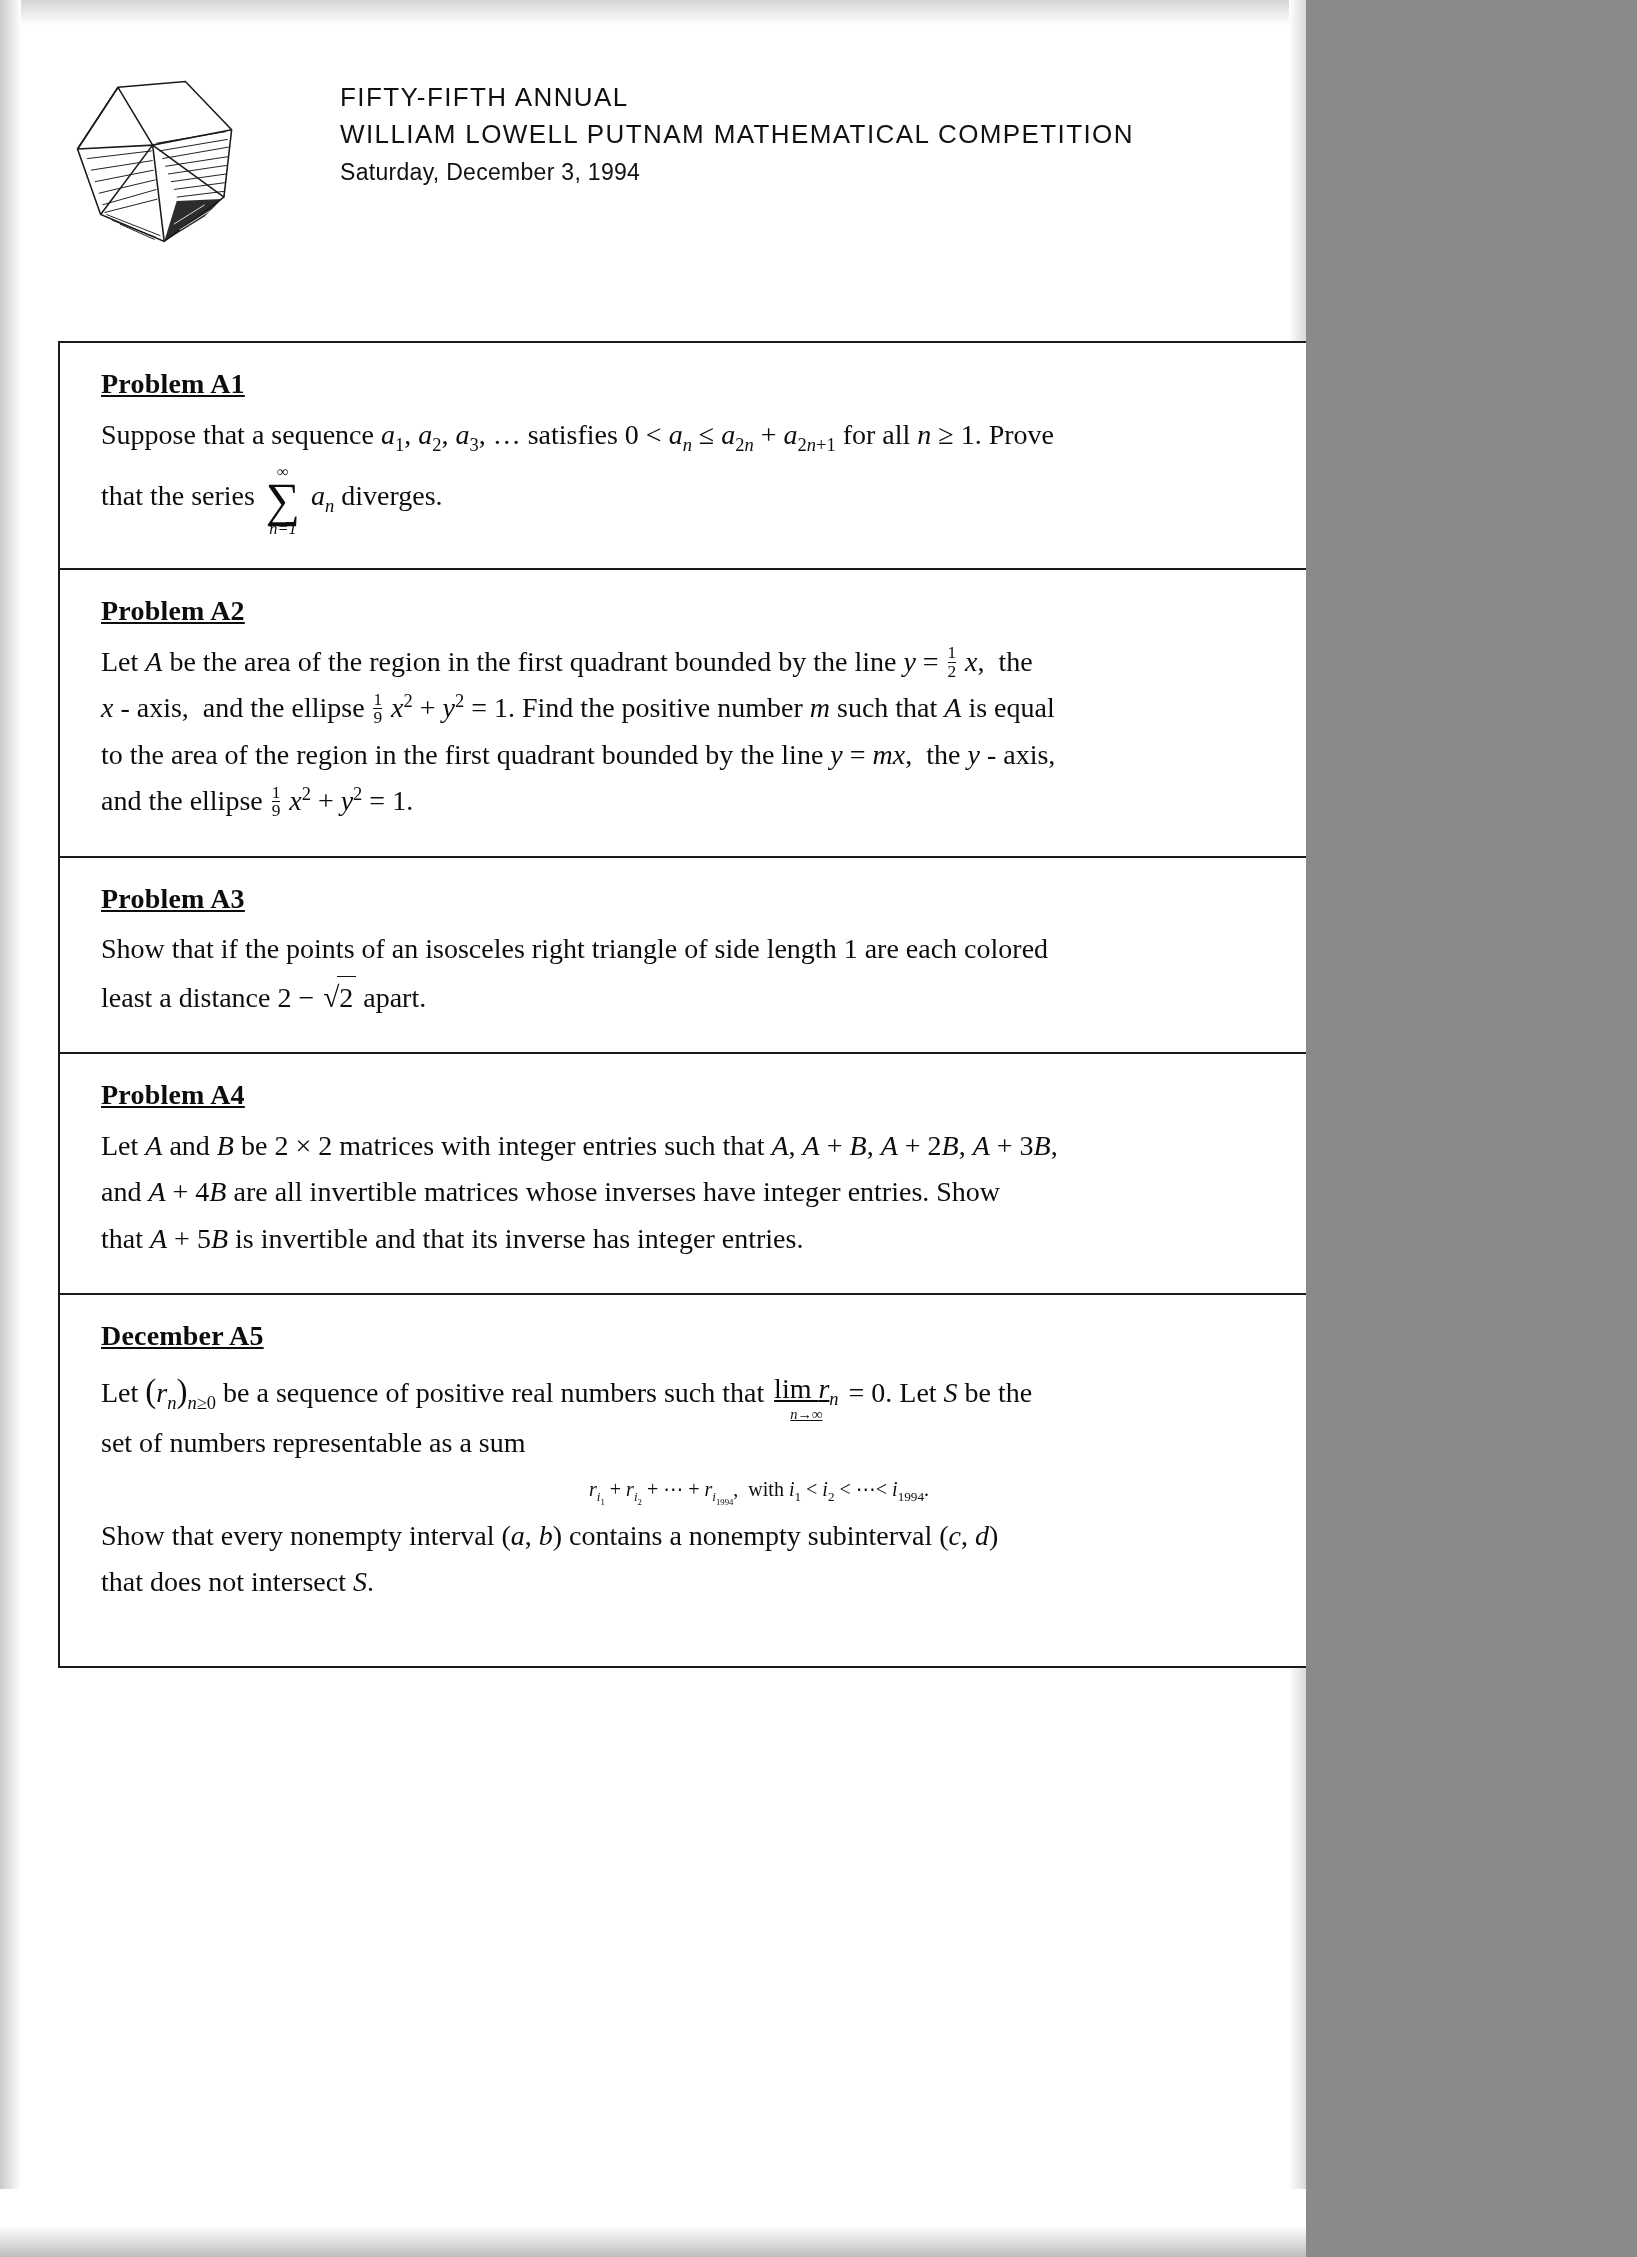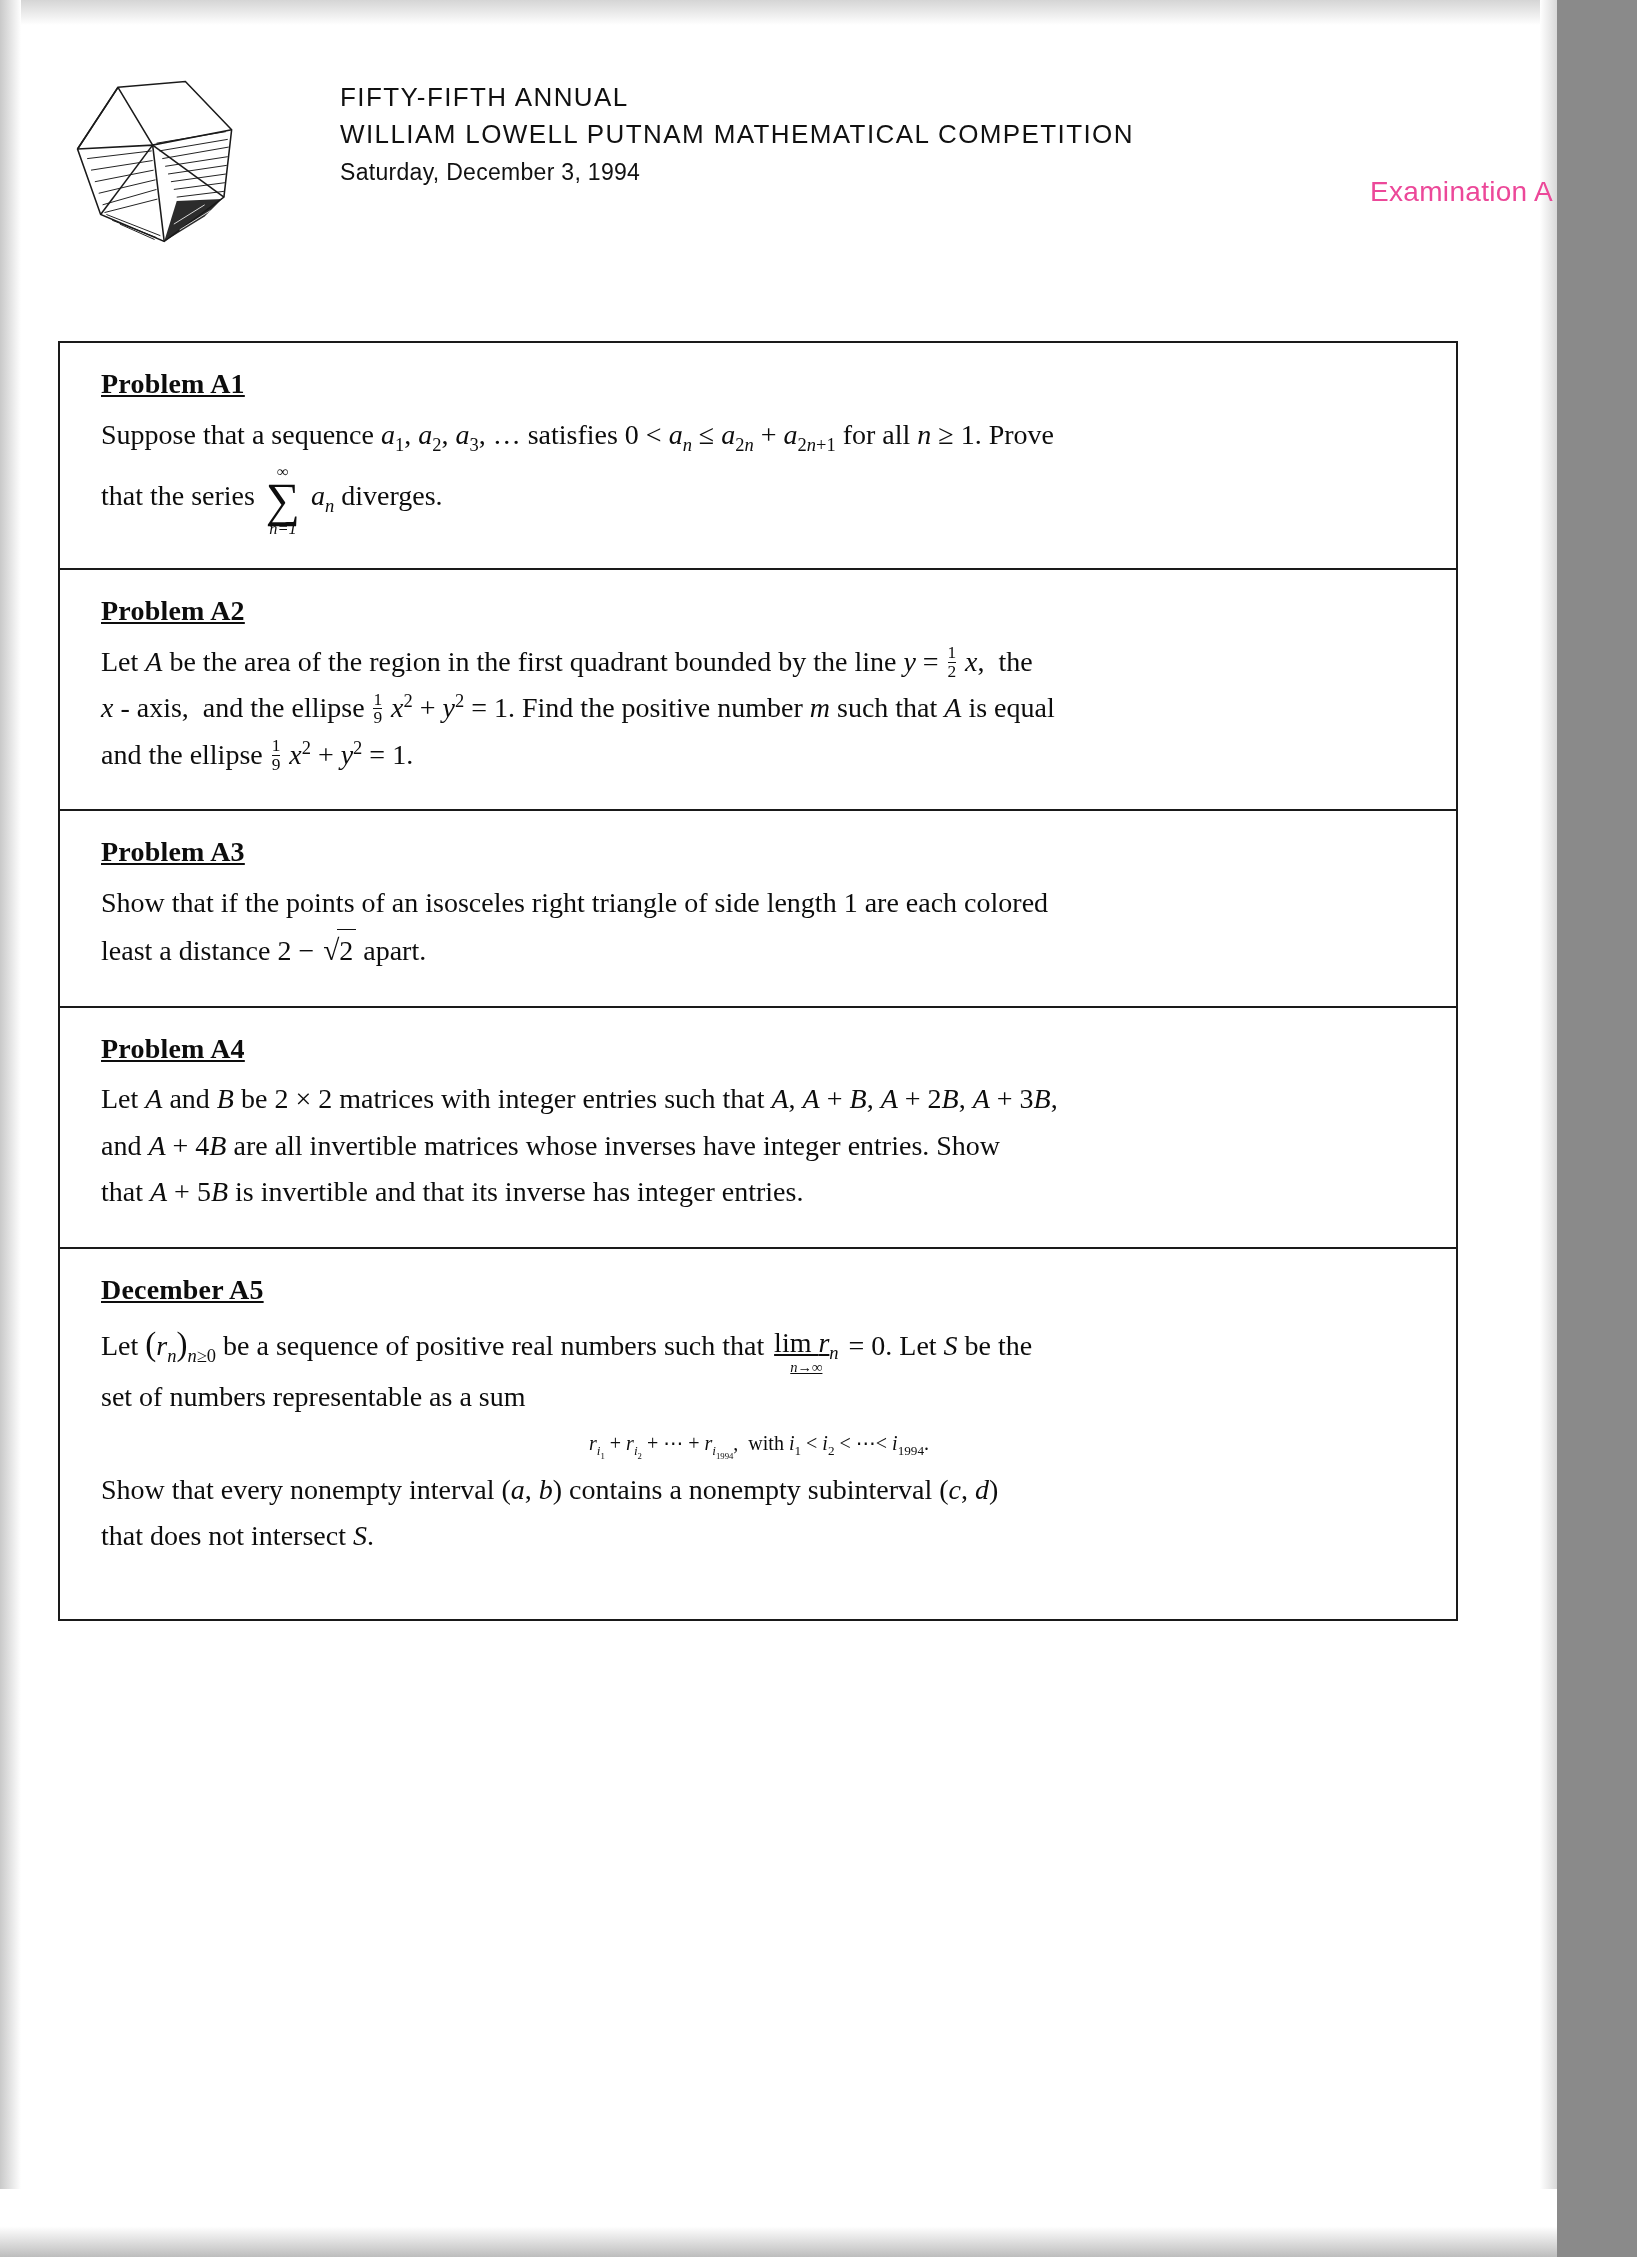--- a/index.html
+++ b/index.html
@@ -7,21 +7,21 @@
     padding: 0;
     background: #8a8a8a;
   }
   body {
     width: 1638px;
     height: 2257px;
     font-family: "Liberation Serif", serif;
   }
   .page {
     position: relative;
-    width: 1557px;
+    width: 1306px;
     height: 2257px;
     background: #ffffff;
     overflow: hidden;
   }
   
   .scan-edge-left {
     position: absolute;
     left: 0; top: 0;
     width: 21px; height: 2257px;
     background: linear-gradient(to right, #c9c9c9, #ffffff);
@@ -279,20 +279,21 @@
           </span>
           <i>a</i><sub><i>n</i></sub> diverges.</p>
       </div>
     </div>
 
     <div class="problem">
       <div class="problem-title">Problem A2</div>
       <div class="problem-body">
         <p>Let <i>A</i> be the area of the region in the first quadrant bounded by the line <i>y</i> = <span class="frac"><span class="num">1</span><span class="den">2</span></span> <i>x</i>,&nbsp; the</p>
         <p><i>x</i> - axis,&nbsp; and the ellipse <span class="frac"><span class="num">1</span><span class="den">9</span></span> <i>x</i><sup>2</sup> + <i>y</i><sup>2</sup> = 1. Find the positive number <i>m</i> such that <i>A</i> is equal</p>
+        <p>to the area of the region in the first quadrant bounded by the line <i>y</i> = <i>mx</i>,&nbsp; the <i>y</i> - axis,</p>
         <p>and the ellipse <span class="frac"><span class="num">1</span><span class="den">9</span></span> <i>x</i><sup>2</sup> + <i>y</i><sup>2</sup> = 1.</p>
       </div>
     </div>
 
     <div class="problem">
       <div class="problem-title">Problem A3</div>
       <div class="problem-body">
         <p>Show that if the points of an isosceles right triangle of side length 1 are each colored</p>
         <p>least a distance 2 − <span class="sqrt"><span class="rad">√</span><span class="under">2</span></span> apart.</p>
       </div>

